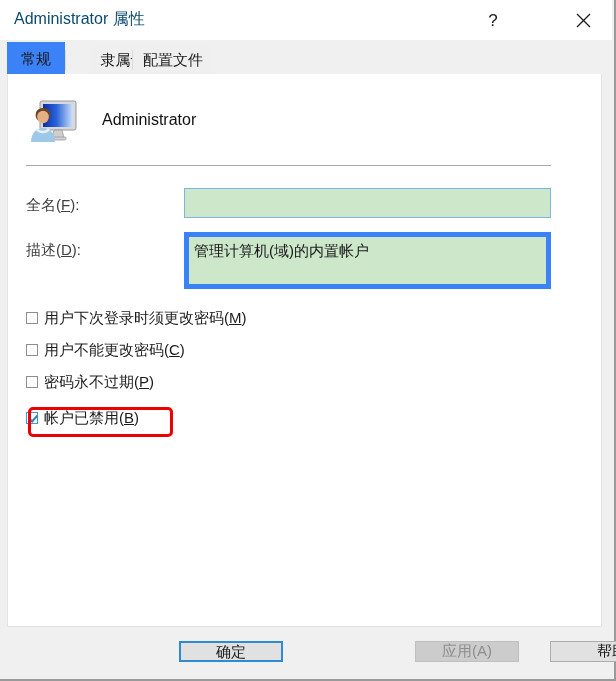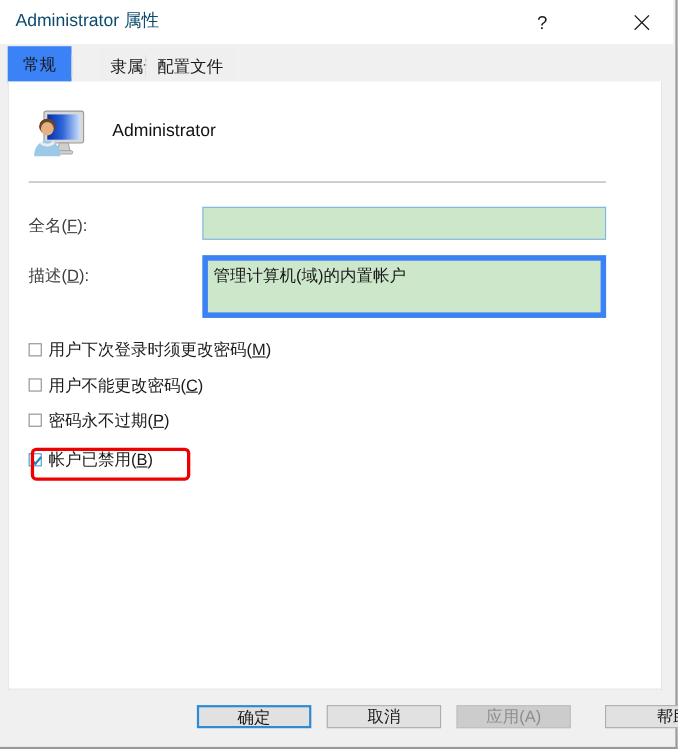--- a/index.html
+++ b/index.html
@@ -328,17 +328,16 @@
     <div class="check-row" id="row-disabled">
       <span class="cb-box checked"></span>
       <span class="cb-label"><span>帐户已禁用(</span><span class="accel">B</span><span>)</span></span>
     </div>
 
 
     <div id="annotation-box"></div>
   </div>
 
   <button class="dlg-button default" id="btn-ok">确定</button>
-  <button class="dlg-button" id="btn-cancel">取消</button>
   <button class="dlg-button disabled" id="btn-apply">应用(A)</button>
   <button class="dlg-button" id="btn-help">帮助</button>
 
 </div>
 
 </body></html>

